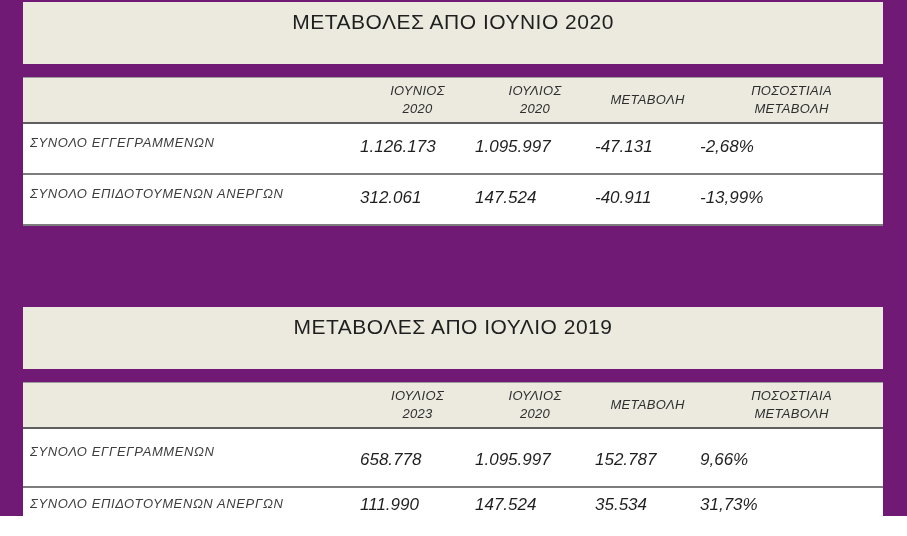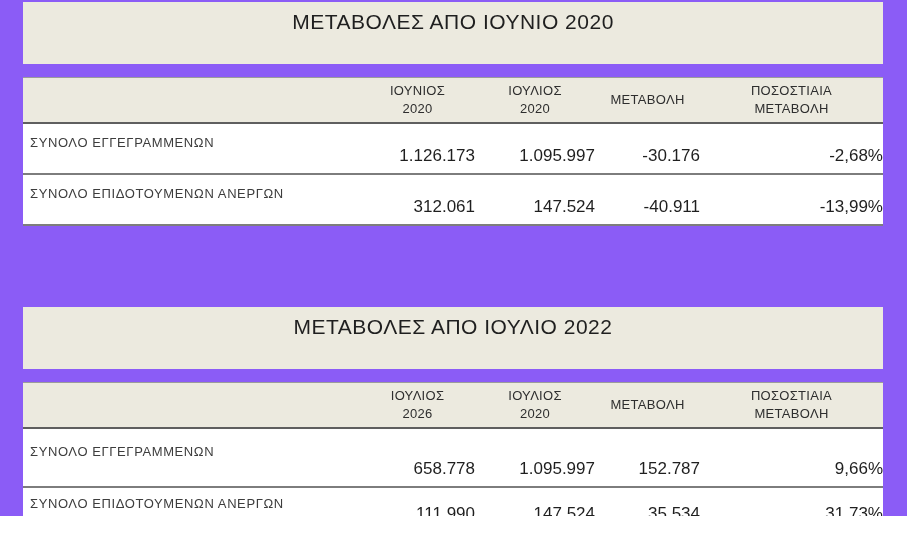--- a/index.html
+++ b/index.html
@@ -4,21 +4,21 @@
 <style>
   html, body { margin: 0; padding: 0; }
   body {
     width: 907px; height: 536px;
     background: #ffffff;
     font-family: "Liberation Sans", sans-serif;
   }
   .sheet {
     position: relative;
     width: 907px; height: 516px;
-    background: #8b5cf6;
+    background: #701a75;
     overflow: hidden;
   }
   .tbl-block {
     position: absolute;
     left: 23px;
     width: 860px;
   }
   .title-band {
     height: 62px;
     box-sizing: border-box;
@@ -30,20 +30,21 @@
     font-size: 21px;
     letter-spacing: 0.5px;
     color: #1f1f1f;
     line-height: 25px;
   }
   .band-gap { height: 13px; }
   table.grid {
     border-collapse: collapse;
     table-layout: fixed;
     width: 860px;
+    font-style: italic;
   }
   tr.head-row th {
     background: #ECEADF;
     height: 44px;
     border-top: 1px solid #9b9b9b;
     border-bottom: 2px solid #5f5f5f;
     font-weight: normal;
     font-size: 13px;
     letter-spacing: 0.3px;
     color: #2e2e2e;
@@ -57,23 +58,23 @@
   td.lbl {
     font-size: 13px;
     letter-spacing: 0.6px;
     color: #3d3d3d;
     vertical-align: middle;
     padding: 0 0 13px 7px;
   }
   td.num {
     font-size: 17px;
     color: #1f1f1f;
-    text-align: right;
+    text-align: left;
     vertical-align: bottom;
-    padding: 0 0 7px 0;
+    padding: 0 0 16px 0;
   }
   #t0 tbody tr { height: 51px; }
   #t1 tbody tr.r0 { height: 59px; }
   #t1 tbody tr.r1 { height: 45px; }
 </style>
 </head>
 <body>
 
 <div class="sheet">
 
@@ -109,53 +110,53 @@
             <span class="hline">ΠΟΣΟΣΤΙΑΙΑ</span>
             <span class="hline">ΜΕΤΑΒΟΛΗ</span>
           </th>
         </tr>
       </thead>
       <tbody>
         <tr class="r0">
           <td class="lbl">ΣΥΝΟΛΟ ΕΓΓΕΓΡΑΜΜΕΝΩΝ</td>
           <td class="num">1.126.173</td>
           <td class="num">1.095.997</td>
-          <td class="num">-30.176</td>
+          <td class="num">-47.131</td>
           <td class="num">-2,68%</td>
         </tr>
         <tr class="r1">
           <td class="lbl">ΣΥΝΟΛΟ ΕΠΙΔΟΤΟΥΜΕΝΩΝ ΑΝΕΡΓΩΝ</td>
           <td class="num">312.061</td>
           <td class="num">147.524</td>
           <td class="num">-40.911</td>
           <td class="num">-13,99%</td>
         </tr>
       </tbody>
     </table>
   </section>
 
   <section class="tbl-block" id="t1" style="top:307px">
     <div class="title-band">
-      <span class="title-text">ΜΕΤΑΒΟΛΕΣ ΑΠΟ ΙΟΥΛΙΟ 2022</span>
+      <span class="title-text">ΜΕΤΑΒΟΛΕΣ ΑΠΟ ΙΟΥΛΙΟ 2019</span>
     </div>
     <div class="band-gap"></div>
     <table class="grid">
       <colgroup>
         <col style="width:337px">
           <col style="width:115px">
           <col style="width:120px">
         <col style="width:105px">
           <col style="width:183px">
       </colgroup>
       <thead>
         <tr class="head-row">
           <th></th>
           <th>
             <span class="hline">ΙΟΥΛΙΟΣ</span>
-            <span class="hline">2026</span>
+            <span class="hline">2023</span>
           </th>
           <th>
             <span class="hline">ΙΟΥΛΙΟΣ</span>
             <span class="hline">2020</span>
           </th>
           <th>
             <span class="hline">ΜΕΤΑΒΟΛΗ</span>
 
           </th>
           <th>

